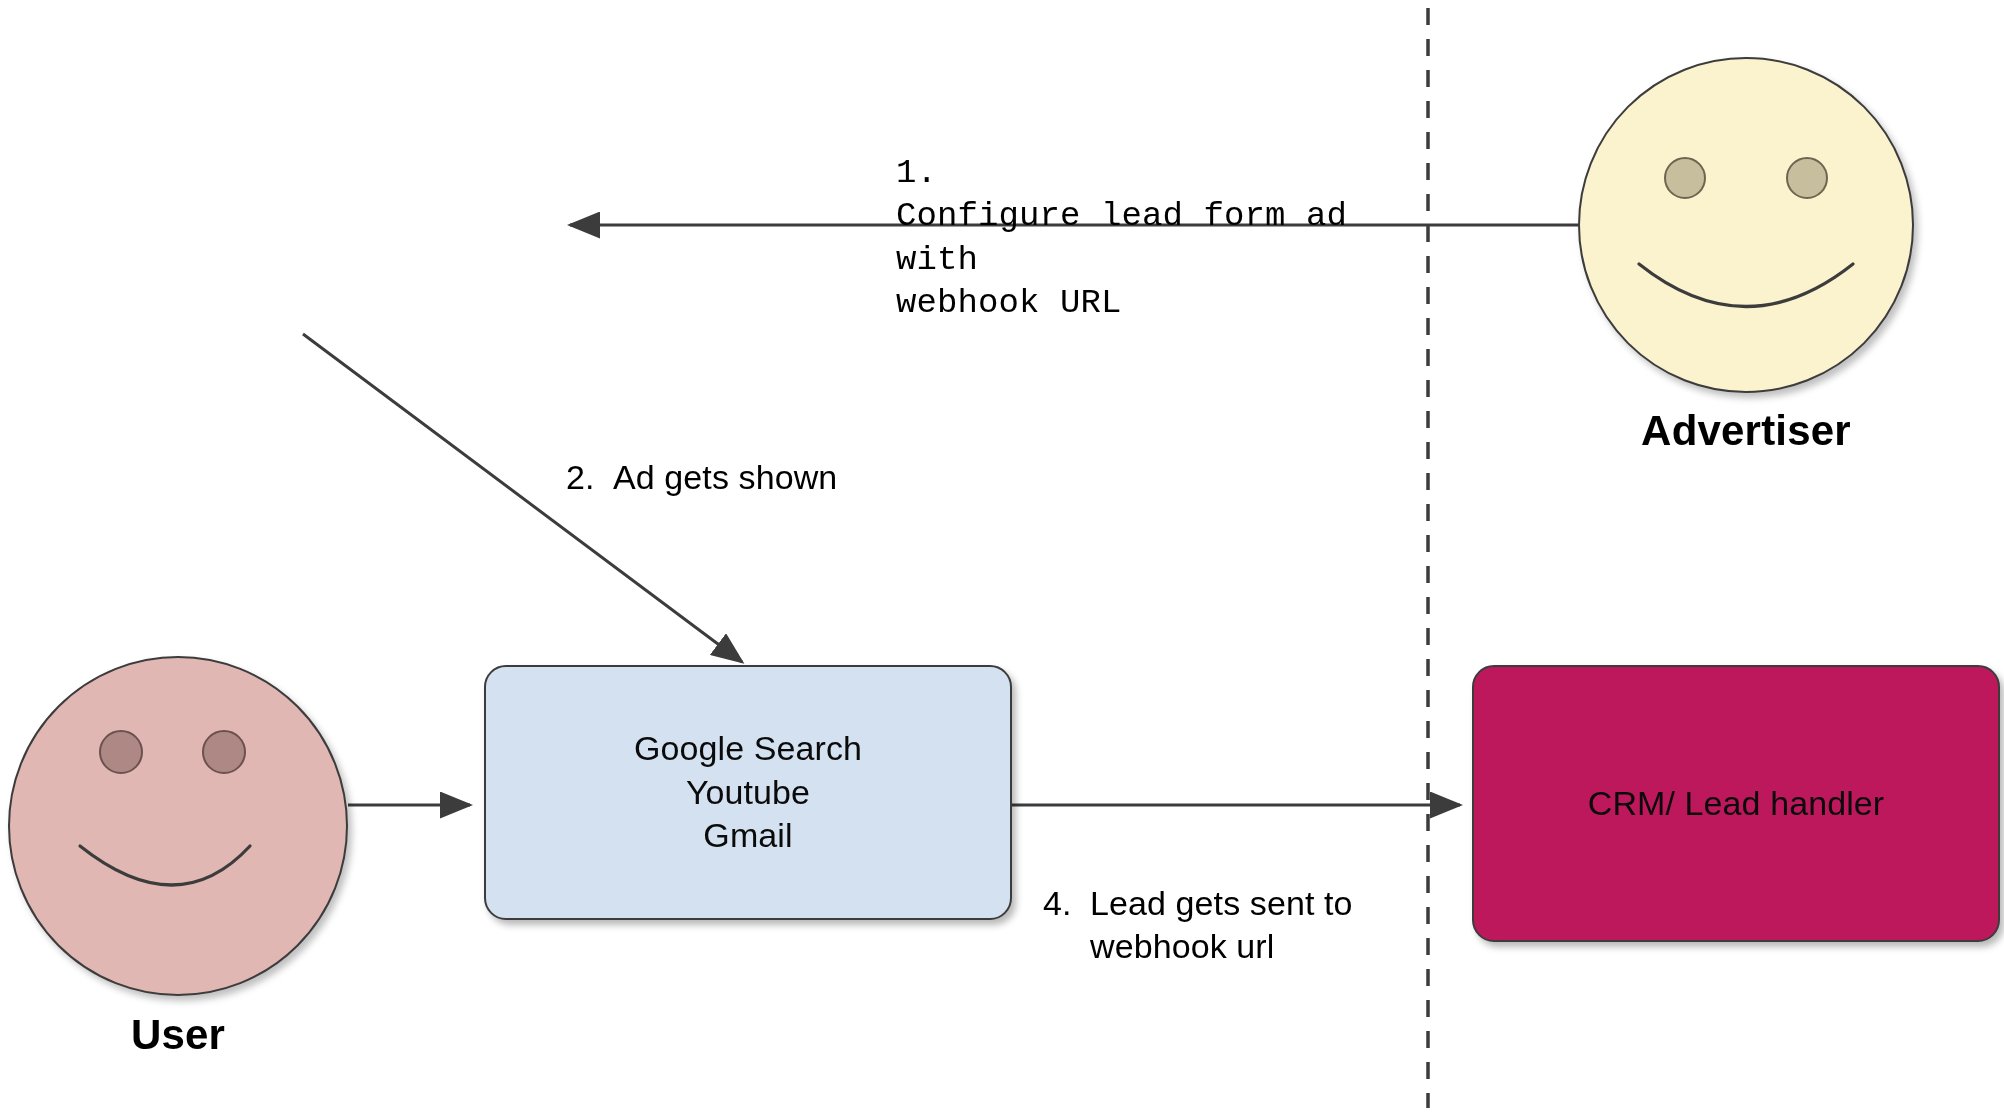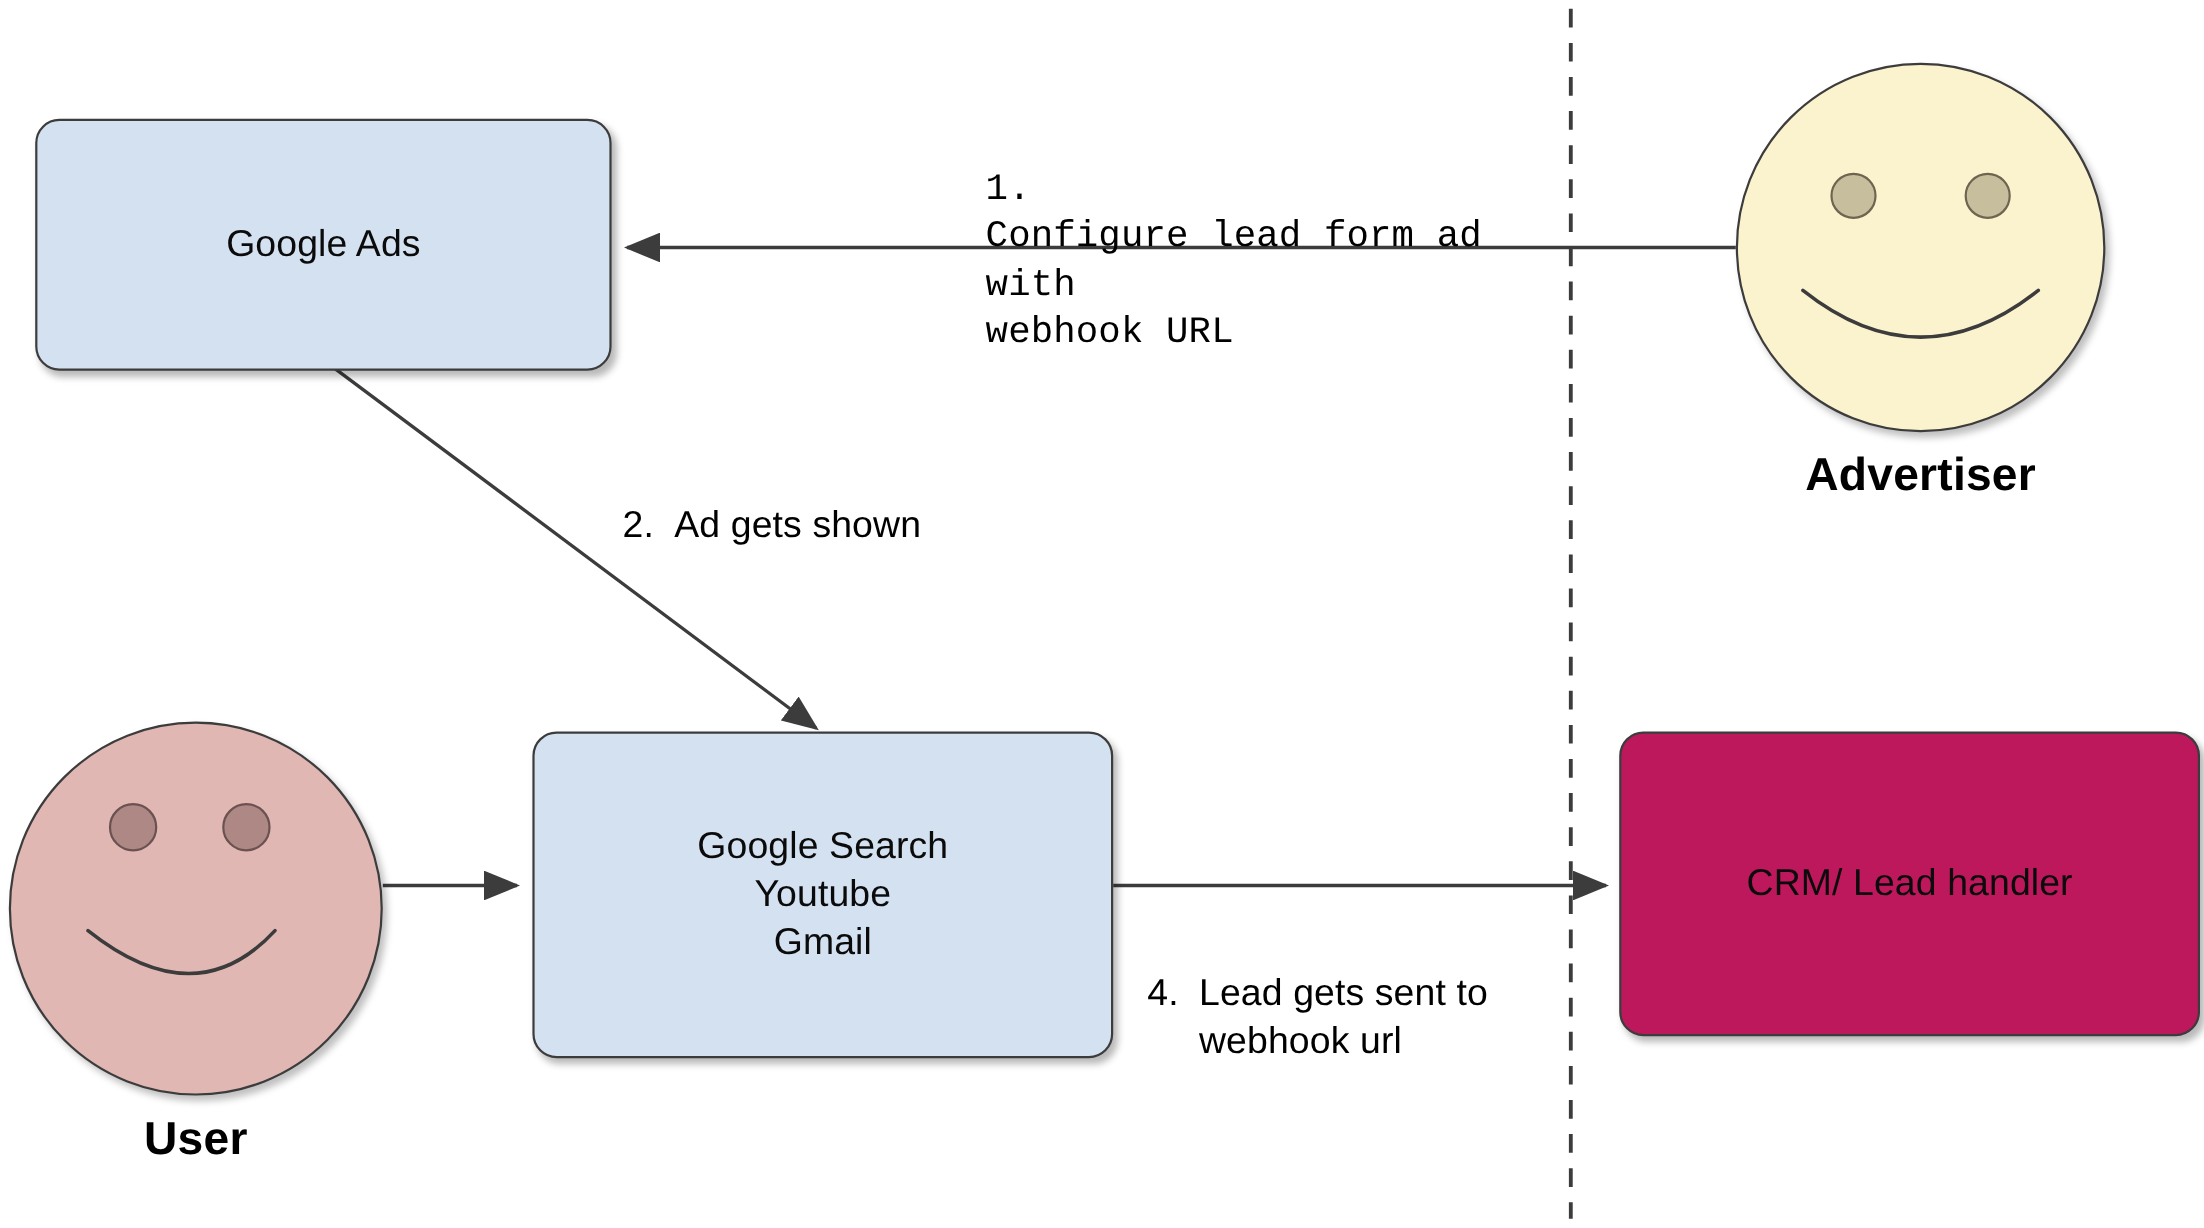--- a/index.html
+++ b/index.html
@@ -121,25 +121,22 @@
 
     <line x1="1578" y1="225" x2="570" y2="225" stroke="#3C3C3C" stroke-width="3" marker-end="url(#arrowhead)"></line>
 
     <line x1="303" y1="334" x2="742" y2="662" stroke="#3C3C3C" stroke-width="3" marker-end="url(#arrowhead)"></line>
 
     <line x1="348" y1="805" x2="470" y2="805" stroke="#3C3C3C" stroke-width="3" marker-end="url(#arrowhead)"></line>
 
     <line x1="1012" y1="805" x2="1460" y2="805" stroke="#3C3C3C" stroke-width="3" marker-end="url(#arrowhead)"></line>
   </svg>
 
-  <div class="node-box blue" style="left:32px; top:108px; width:524px; height:229px;">
-    <span class="node-label">Google Ads</span>
-  </div>
 
-  <div class="node-box blue" style="left:484px; top:665px; width:528px; height:297px; flex-direction:column;">
+  <div class="node-box blue" style="left:484px; top:665px; width:528px; height:255px; flex-direction:column;">
     <span class="node-label">Google Search</span>
     <span class="node-label">Youtube</span>
     <span class="node-label">Gmail</span>
   </div>
 
   <div class="node-box cream" style="left:1472px; top:665px; width:528px; height:277px;">
     <span class="node-label">CRM/ Lead handler</span>
   </div>
 
   <div class="actor advertiser" style="left:1578px; top:57px; width:336px; height:336px;">

